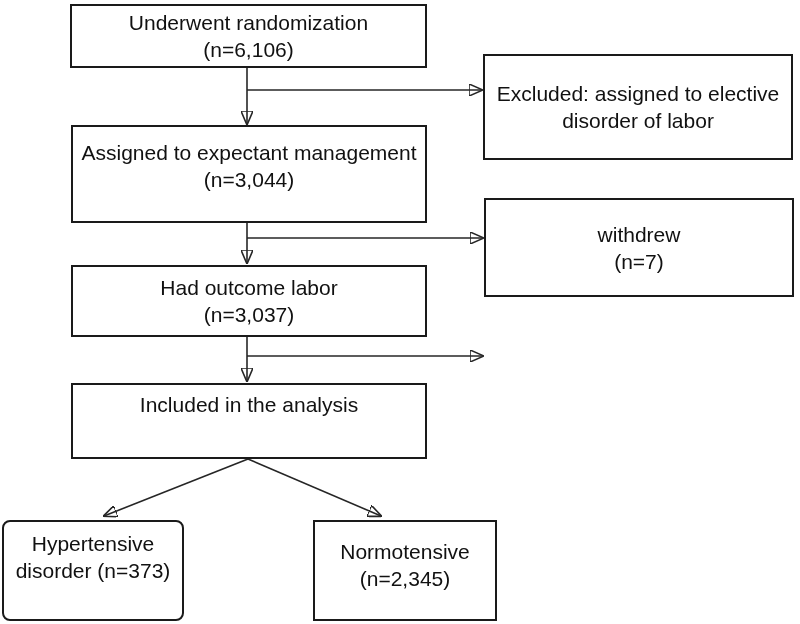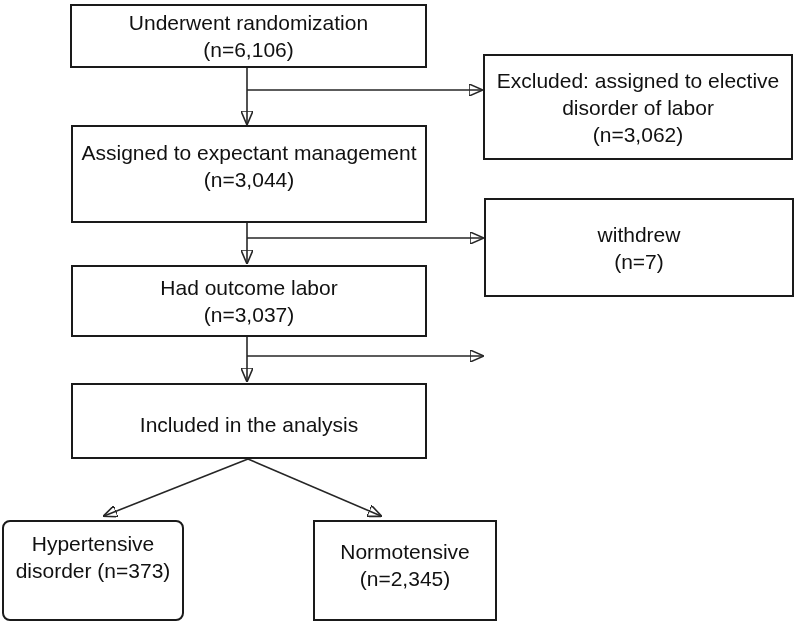--- a/index.html
+++ b/index.html
@@ -39,21 +39,21 @@
   .flow-box.top-align{justify-content:flex-start;}
   .box-line{display:block;white-space:nowrap;}
 
   
   #box-randomization      {left:70px;  top:4px;   width:357px; height:64px;}
   #box-excluded-elective  {left:483px; top:54px;  width:310px; height:106px;}
   #box-expectant          {left:71px;  top:125px; width:356px; height:98px;  padding-top:12px;}
   #box-excluded-followup  {left:484px; top:198px; width:310px; height:99px;}
   #box-outcome            {left:71px;  top:265px; width:356px; height:72px;}
   #box-excluded-delivered {left:484px; top:310px; width:310px; height:100px;}
-  #box-analysis           {left:71px;  top:383px; width:356px; height:76px;  padding-top:6px;justify-content:center;}
+  #box-analysis           {left:71px;  top:383px; width:356px; height:76px;  padding-top:6px;}
   #box-hypertensive       {left:2px;   top:520px; width:182px; height:101px; padding-top:8px;border-radius:8px;}
   #box-normotensive       {left:313px; top:520px; width:184px; height:101px; padding-top:16px;}
 </style>
 </head>
 <body>
 
 <div id="canvas">
 
   <svg id="connectors" width="800" height="624" viewBox="0 0 800 624" xmlns="http://www.w3.org/2000/svg">
     <defs>
@@ -72,21 +72,20 @@
   </svg>
 
   <div id="box-randomization" class="flow-box">
     <span class="box-line">Underwent randomization</span>
     <span class="box-line">(n=6,106)</span>
   </div>
 
   <div id="box-excluded-elective" class="flow-box">
     <span class="box-line">Excluded: assigned to elective</span>
     <span class="box-line">disorder of labor</span>
-    <span class="box-line">(n=3,062)</span>
   </div>
 
   <div id="box-expectant" class="flow-box top-align">
     <span class="box-line">Assigned to expectant management</span>
     <span class="box-line">(n=3,044)</span>
   </div>
 
   <div id="box-excluded-followup" class="flow-box">
     <span class="box-line">withdrew</span>
     <span class="box-line">(n=7)</span>

